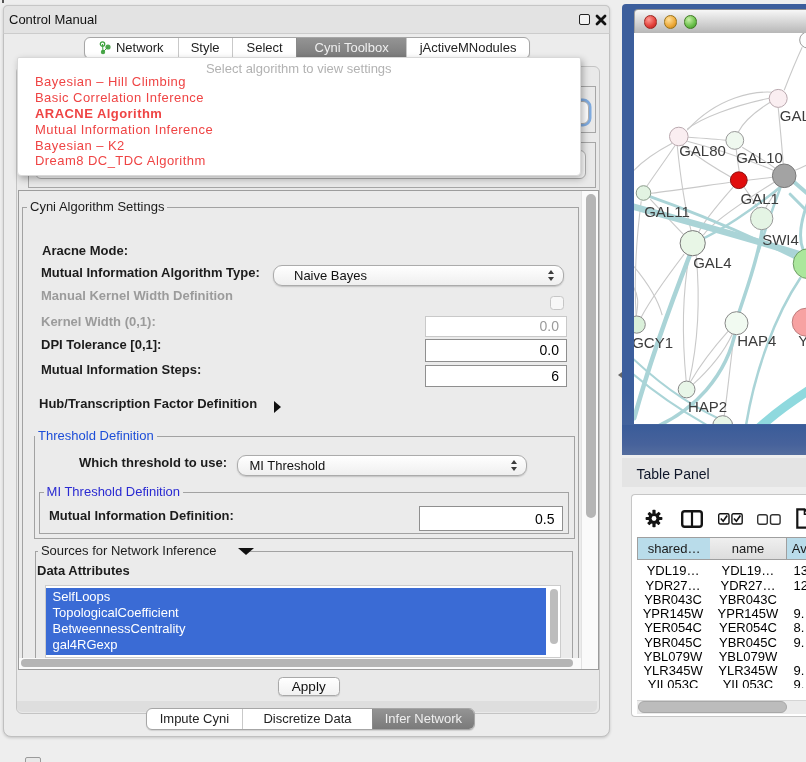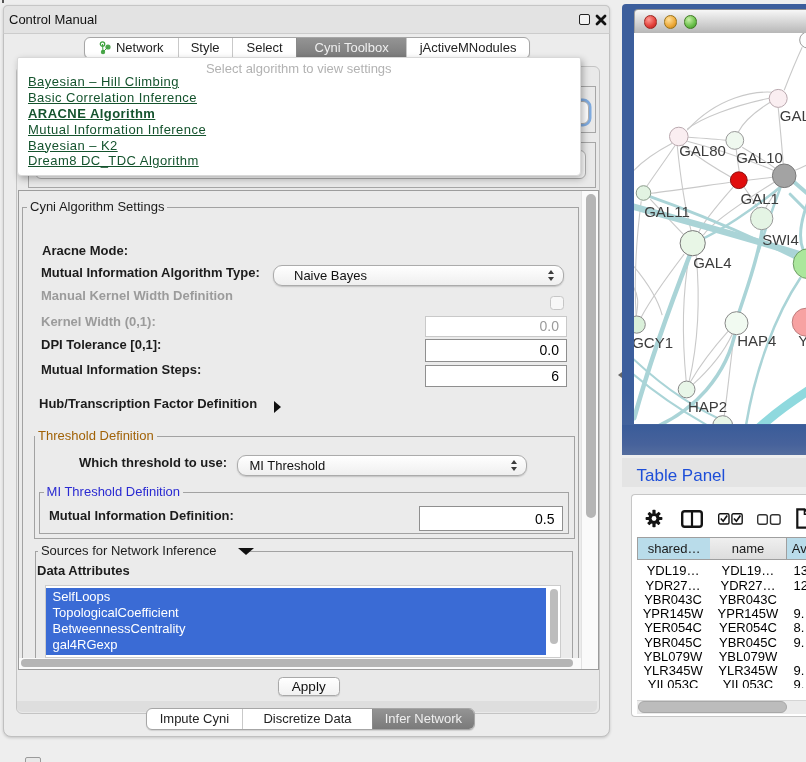--- a/index.html
+++ b/index.html
@@ -33,29 +33,29 @@
 
 .tf{position:absolute;background:#fff;border:1px solid #8f8f8f;font-size:14px;color:#000;}
 .tf>i{position:absolute;font-style:normal;right:7px;top:50%;transform:translateY(-50%);}
 .lbl{position:absolute;font-size:13px;font-weight:bold;color:#1c1c1c;white-space:nowrap;}
 .dis{color:#9b9b9b !important;}
 
 .sbthumb{position:absolute;background:#b5b5b5;border-radius:5px;}
 
 #popup{left:17px;top:57px;width:561.5px;height:116.5px;background:#fff;border:1px solid #d8d8d8;border-radius:2px 2px 4px 4px;box-shadow:2px 3px 7px rgba(0,0,0,.30);}
 #popup .hint{position:absolute;left:0;top:3px;width:100%;text-align:center;color:#b2b2b2;font-size:13px;}
-#popup .it{position:absolute;left:10px;font-size:13px;color:#14532d;white-space:nowrap;letter-spacing:0.45px;text-decoration:underline;}
+#popup .it{position:absolute;left:17px;font-size:13px;color:#ef4444;white-space:nowrap;letter-spacing:0.45px;}
 
 #bluewin{left:622.2px;top:4px;width:184px;height:450.5px;background:linear-gradient(#3c5e9c 86%, #49679c);border-radius:4px 0 0 0;}
 #mactitle{left:633.5px;top:9.2px;width:172.5px;height:23.2px;background:linear-gradient(#f7f7f7,#b7b7b7);border-top:1px solid #909090;border-left:1px solid #a0a0a0;border-bottom:1px solid #636363;border-radius:4px 0 0 0;}
 .light{position:absolute;width:11.5px;height:11.5px;border-radius:50%;top:15.3px;}
 #canvas{left:633.8px;top:32.8px;width:172.2px;height:391.7px;background:#ffffff;overflow:hidden;}
 
 #tpstrip{left:622px;top:458px;width:184px;height:28.5px;background:#e4e4e4;}
-#tpstrip span{position:absolute;left:14.5px;top:7.5px;font-size:17px;color:#1d4ed8;}
+#tpstrip span{position:absolute;left:14.5px;top:7.5px;font-size:14px;color:#0f172a;}
 #tpanel{left:631px;top:493.5px;width:181px;height:221px;background:#fff;border:1px solid #c6c6c6;border-radius:4px 0 0 4px;border-right:none;}
 .hcell{position:absolute;top:536.5px;height:21px;border:1px solid #9f9f9f;border-left:none;display:flex;align-items:center;justify-content:center;font-size:13px;color:#1a1a1a;}
 .trow{position:absolute;height:14.25px;line-height:14.25px;font-size:13px;color:#000;text-align:center;white-space:nowrap;}
 </style>
 </head>
 <body>
 <div id="root">
 
   <div class="abs" style="left:2px;top:0;width:2px;height:3px;background:#555;"></div>
 
@@ -113,21 +113,21 @@
       </div>
     <div class="lbl" style="left:22px;top:171.7px;">Mutual Information Steps:</div>
     <div class="tf" style="left:406px;top:174px;width:140px;height:20.5px;">
         <i>6</i>
       </div>
 
     <div class="lbl" style="left:20px;top:205.5px;">Hub/Transcription Factor Definition</div>
     <div class="abs" style="left:255px;top:210px;width:0;height:0;border-top:6px solid transparent;border-bottom:6px solid transparent;border-left:7.5px solid #111;"></div>
 
     <div class="grp" style="left:14.5px;top:245px;width:539px;height:101px;">
-        <span style="color:#a16207;left:0.6px;">Threshold Definition</span>
+        <span style="color:#1d4ed8;left:0.6px;">Threshold Definition</span>
       </div>
     <div class="lbl" style="left:60px;top:264.9px;">Which threshold to use:</div>
     <div class="combo" style="left:217.5px;top:264px;width:288px;height:19px;">
         <i>MI Threshold</i>
         <span class="updn" style="right:8px;top:4.5px;"></span>
       </div>
     <div class="grp" style="left:20px;top:301.5px;width:528px;height:40px;">
         <span style="color:#2a2ad2;left:3.6px;">MI Threshold Definition</span>
       </div>
     <div class="lbl" style="left:30px;top:317.3px;">Mutual Information Definition:</div>

